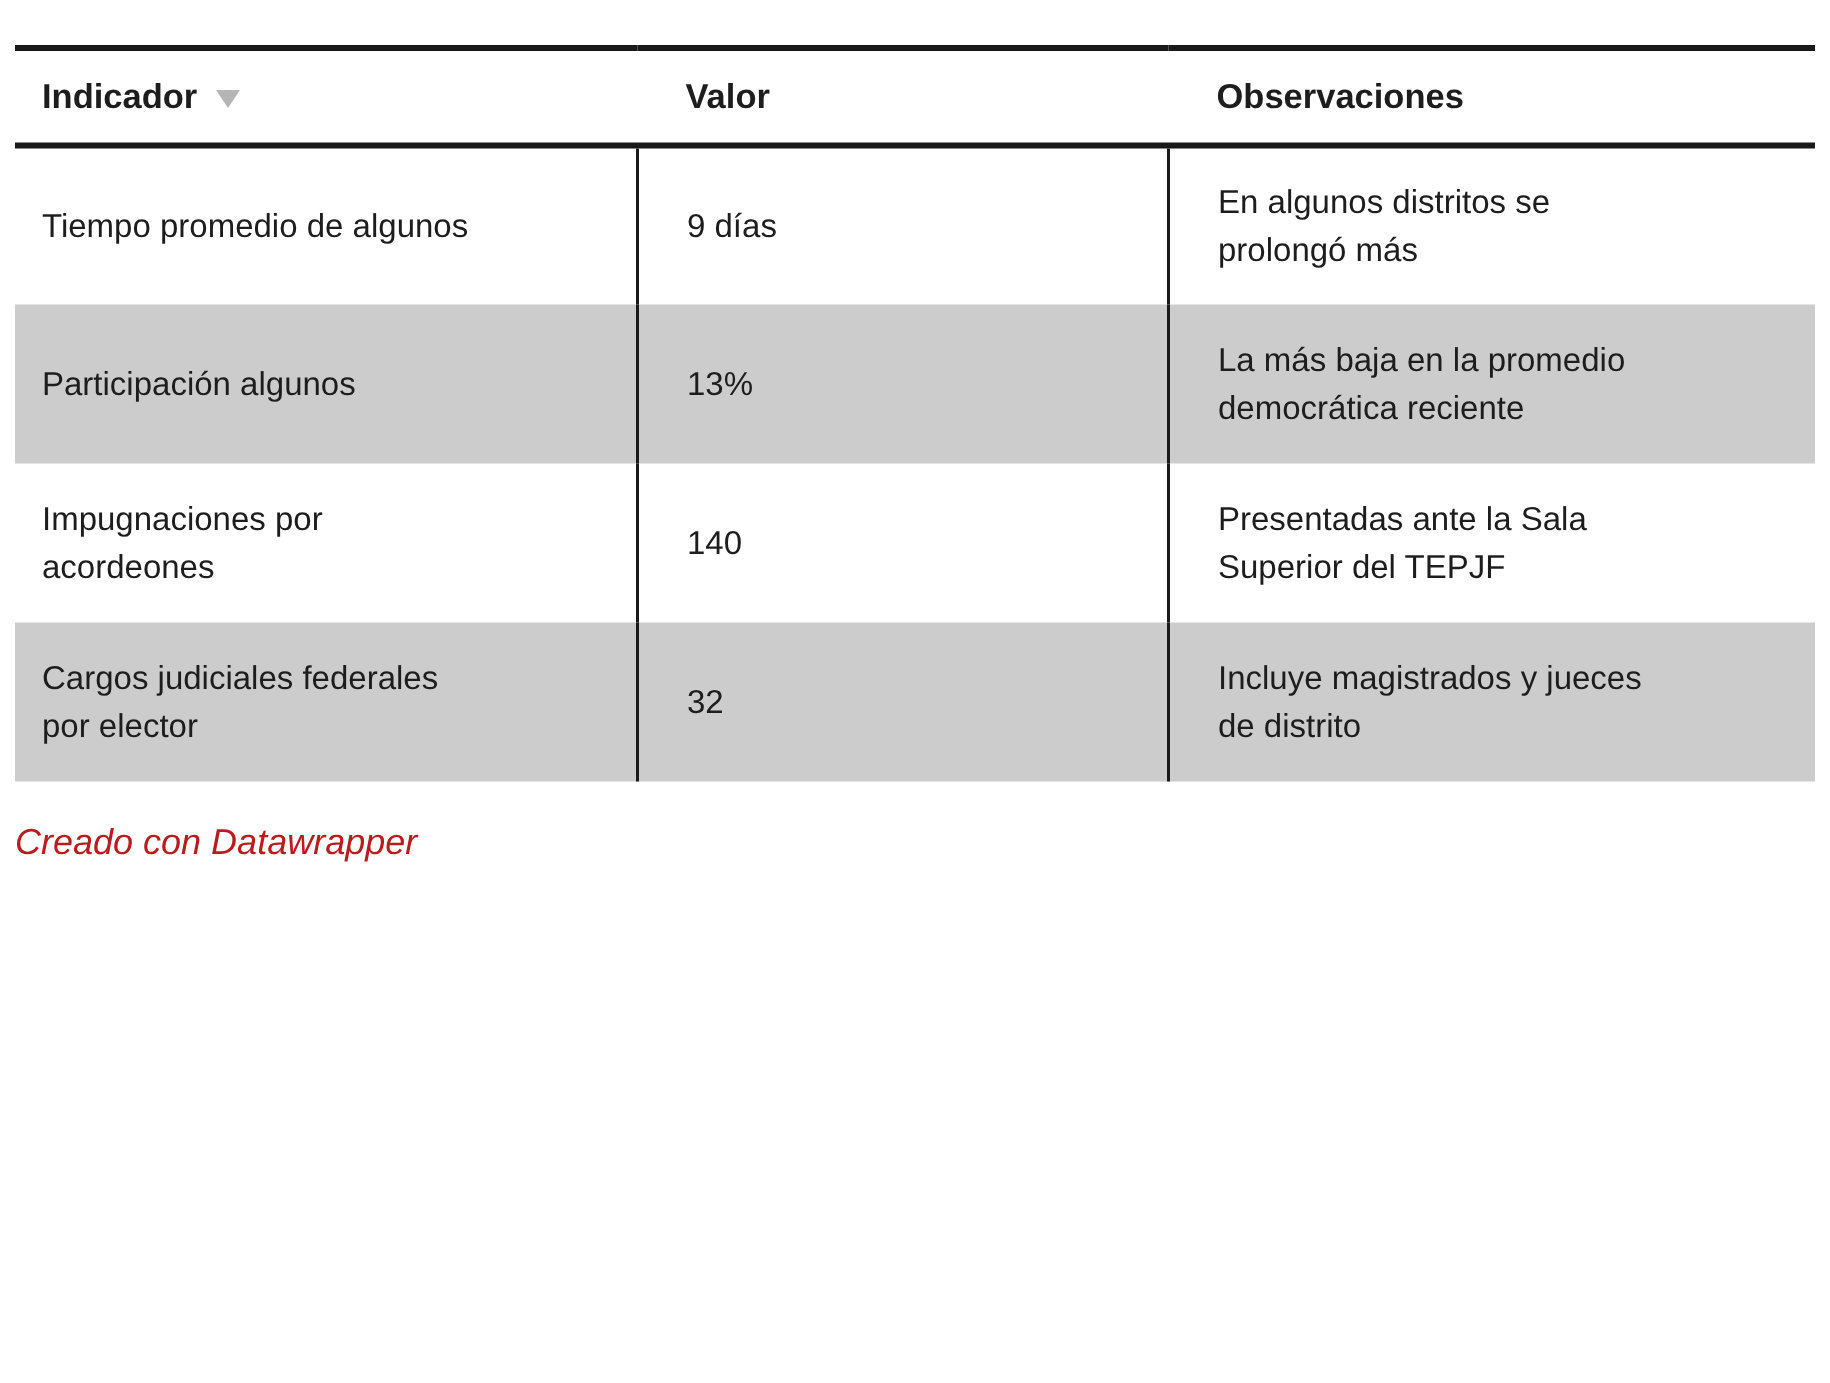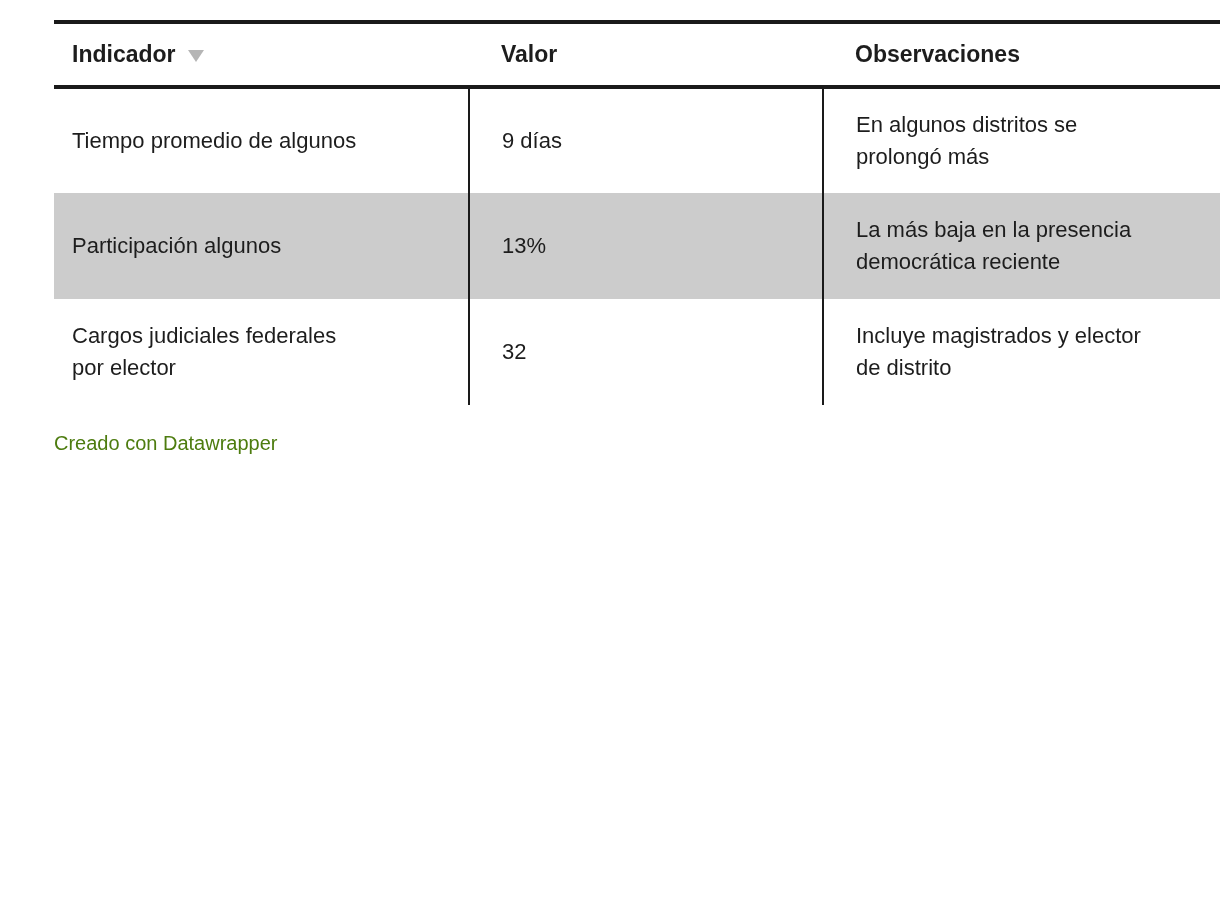--- a/index.html
+++ b/index.html
@@ -4,23 +4,22 @@
 <style>
   * { box-sizing: border-box; }
   html, body {
     margin: 0; padding: 0;
     width: 1220px; height: 922px;
     background: #ffffff;
     font-family: "Liberation Sans", "DejaVu Sans", sans-serif;
     color: #1d1d1d;
   }
   .viz-wrap {
-    padding: 20px 10px 0 10px;
+    padding: 30px 10px 0 10px;
     width: 964px;
-    margin-left: 44px;
   }
   table.dw-table {
     border-collapse: collapse;
     table-layout: fixed;
     width: 1200px;
   }
   col.col-1 { width: 415px; }
   col.col-2 { width: 354px; }
   col.col-3 { width: 431px; }
 
@@ -56,25 +55,26 @@
     display: inline-block;
     width: 0; height: 0;
     border-left: 8px solid transparent;
     border-right: 8px solid transparent;
     border-top: 12px solid #b5b5b5;
     margin-left: 12px;
     vertical-align: baseline;
   }
   .attribution {
     margin: 27px 0 0 0;
-    font-size: 20px;
-    color: #4d7c0f;
+    font-size: 24px;
+    color: #b91c1c;
     text-decoration: none;
     display: inline-block;
     cursor: pointer;
+    font-style: italic;
   }
 </style>
 </head>
 <body>
 
 <div class="viz-wrap">
   <table class="dw-table">
     <colgroup>
       <col class="col-1">
         <col class="col-2">
@@ -90,26 +90,33 @@
     <tbody>
       <tr>
         <td>Tiempo promedio de algunos</td>
         <td>9 días</td>
         <td>En algunos distritos se
 prolongó más</td>
       </tr>
       <tr>
         <td>Participación algunos</td>
         <td>13%</td>
-        <td>La más baja en la presencia
+        <td>La más baja en la promedio
 democrática reciente</td>
+      </tr>
+      <tr>
+        <td>Impugnaciones por
+acordeones</td>
+        <td>140</td>
+        <td>Presentadas ante la Sala
+Superior del TEPJF</td>
       </tr>
       <tr>
         <td>Cargos judiciales federales
 por elector</td>
         <td>32</td>
-        <td>Incluye magistrados y elector
+        <td>Incluye magistrados y jueces
 de distrito</td>
       </tr>
     </tbody>
   </table>
   <a class="attribution">Creado con Datawrapper</a>
 </div>
 
 </body></html>

